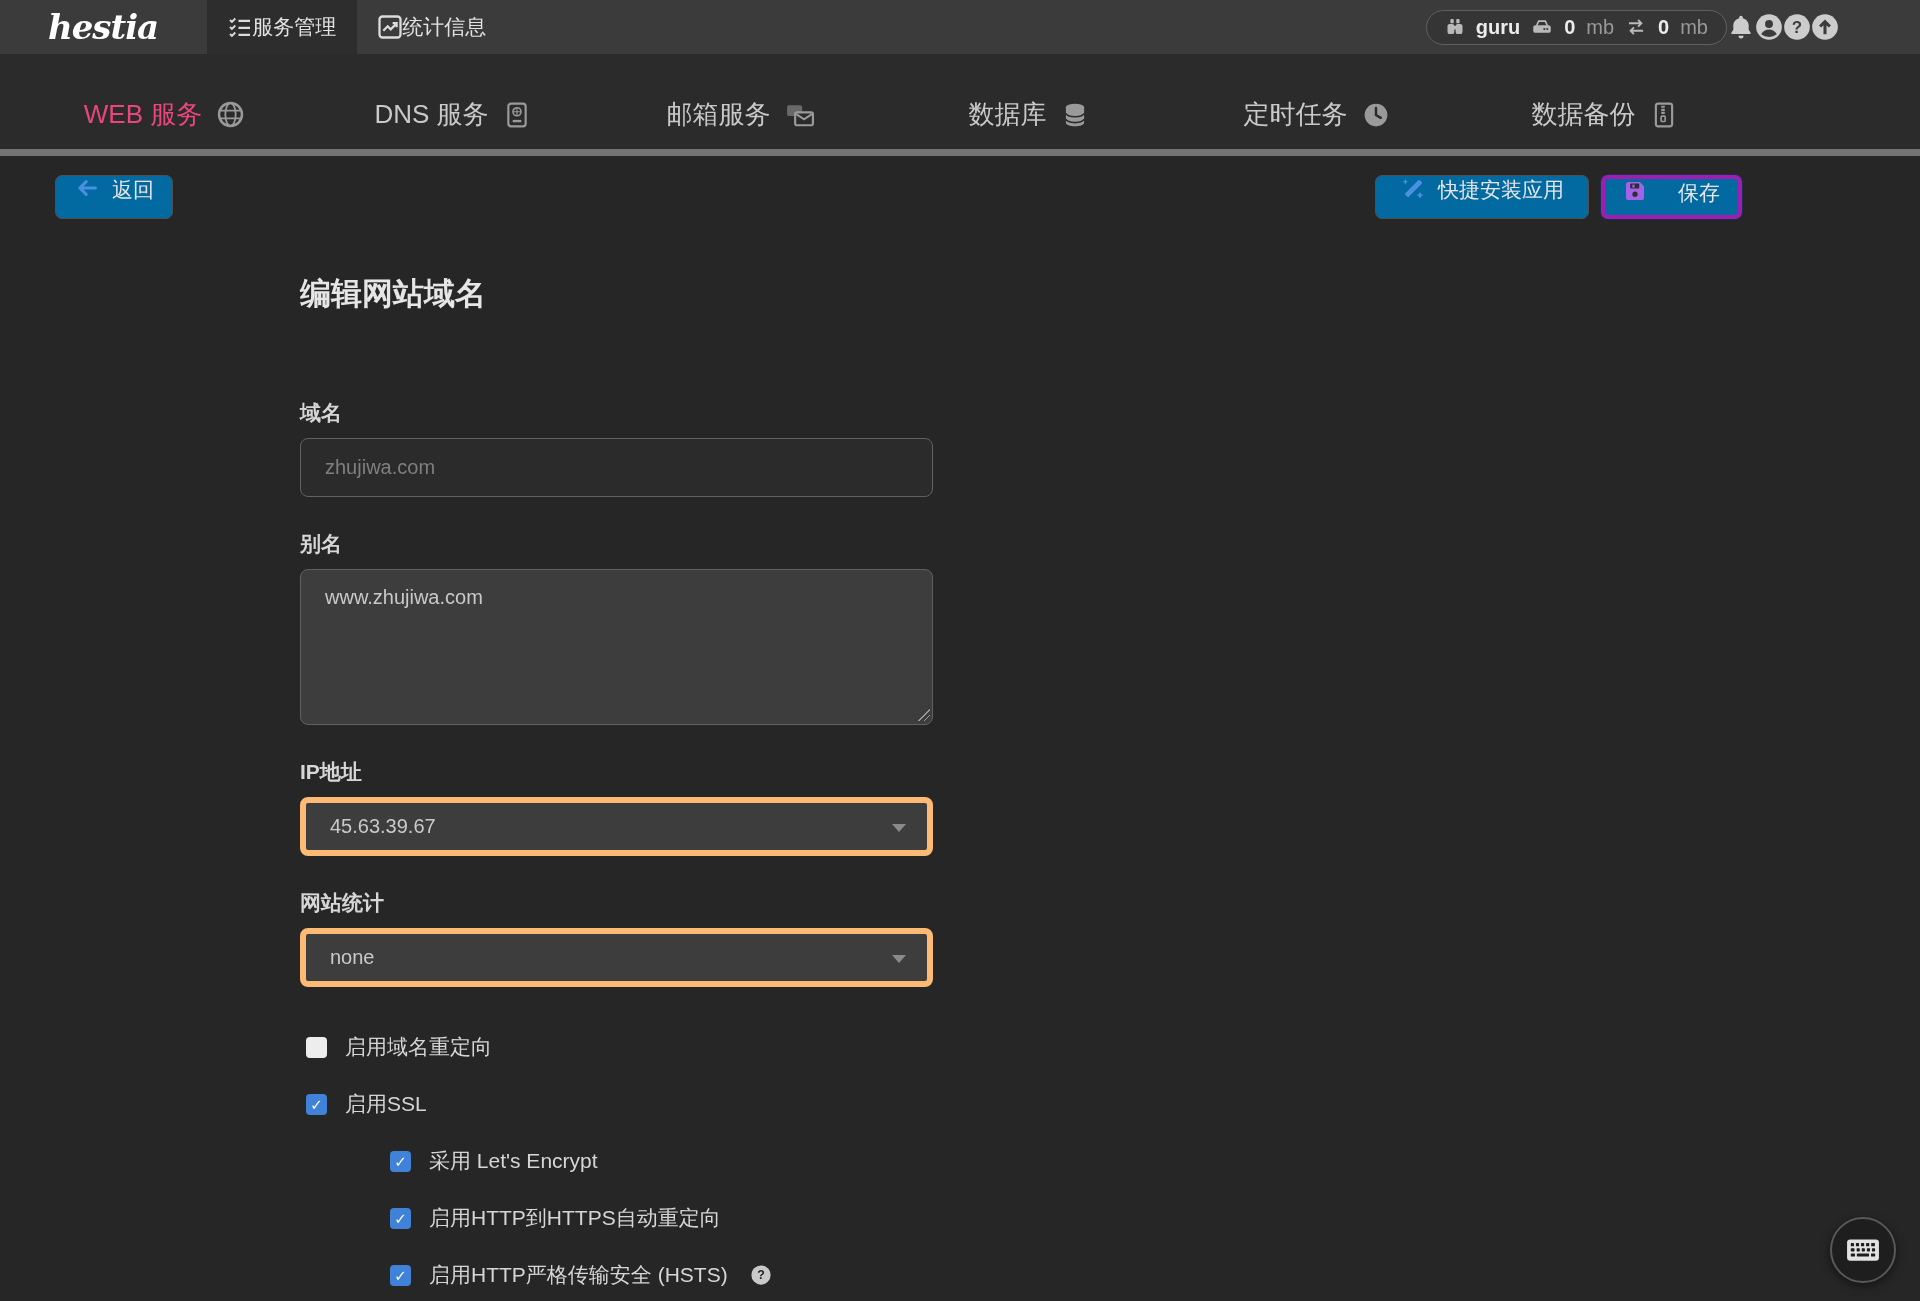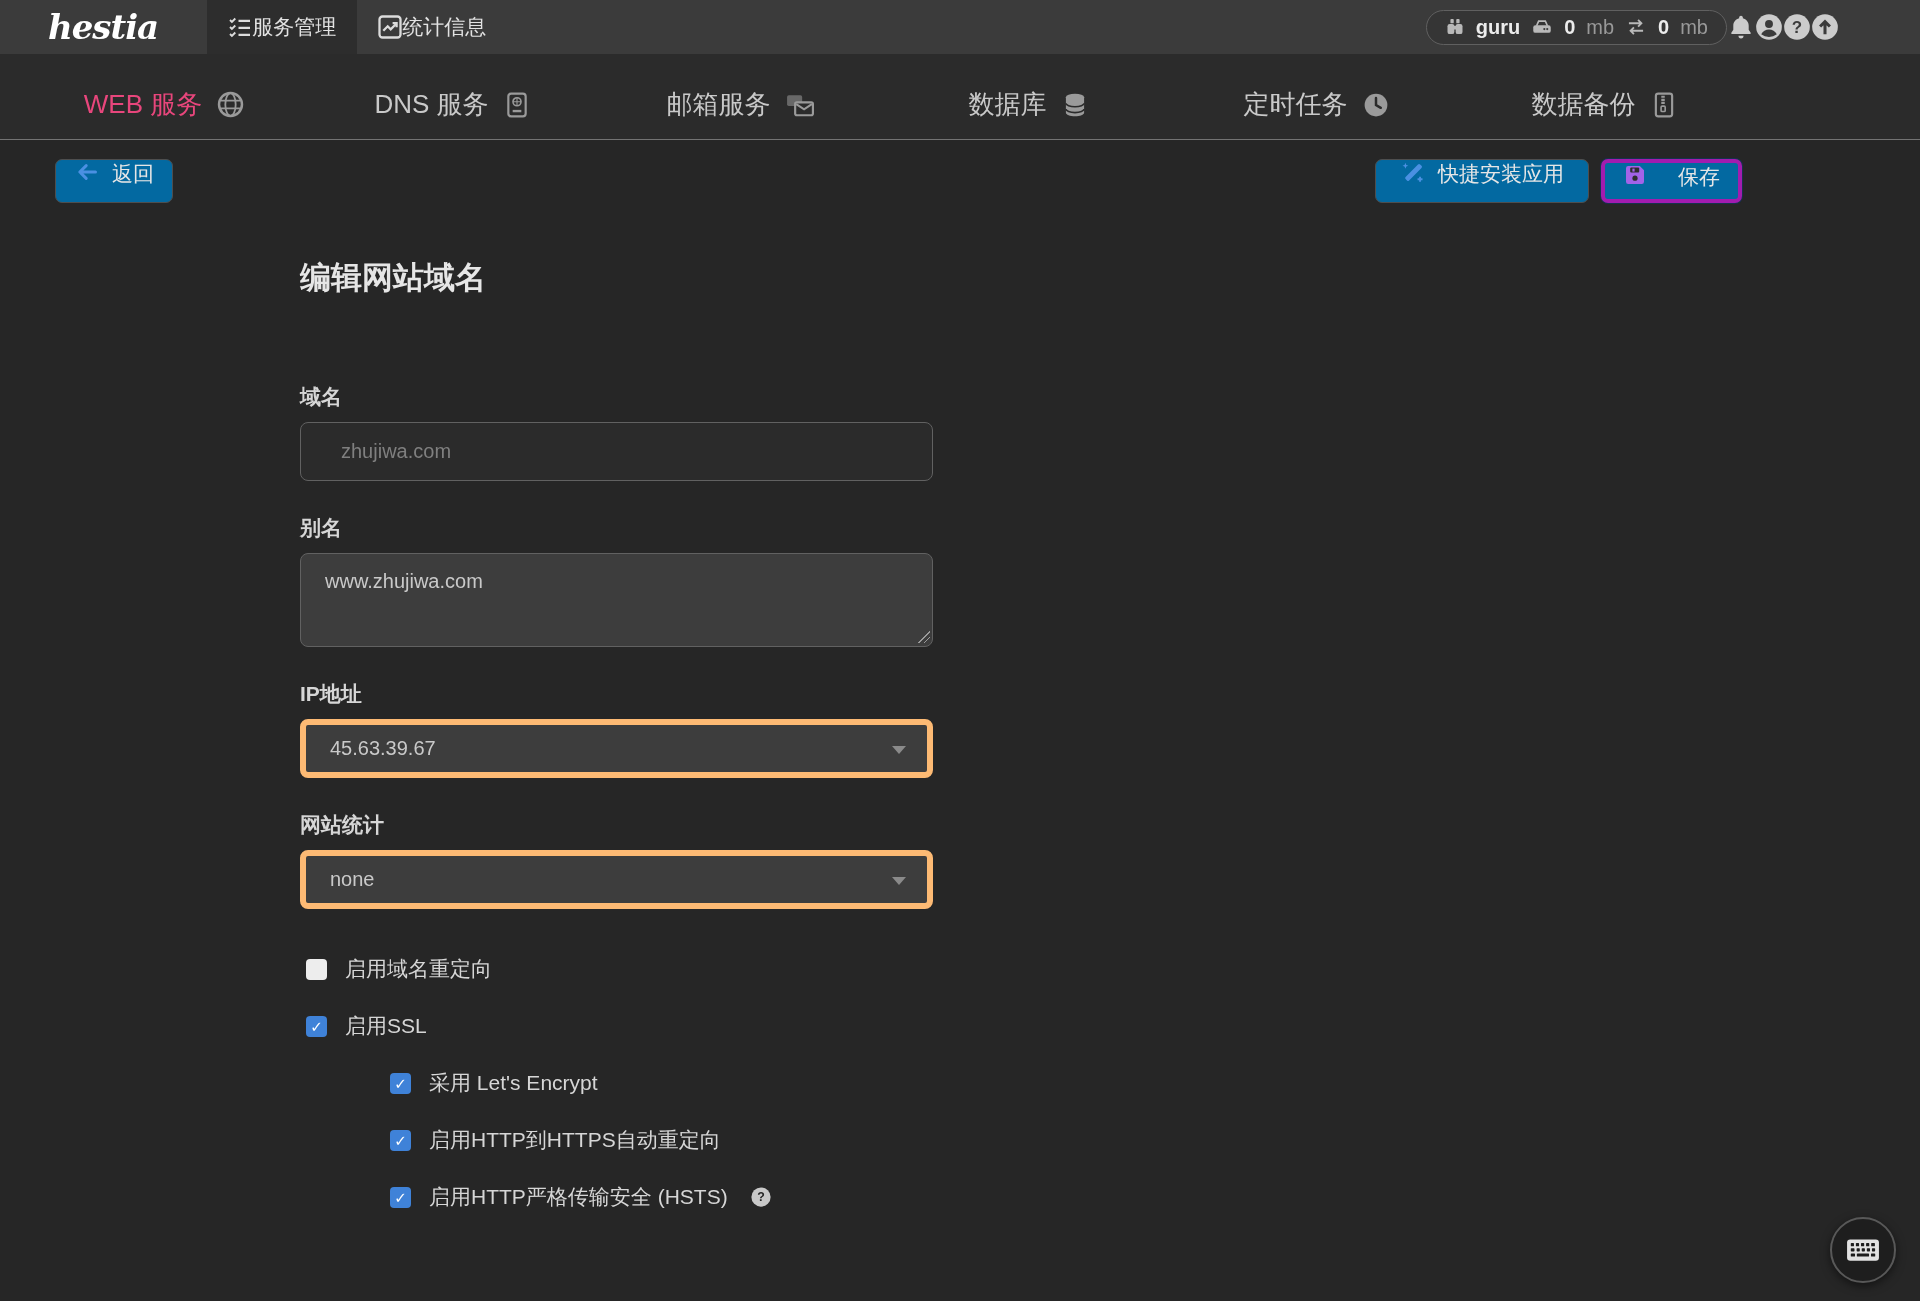--- a/index.html
+++ b/index.html
@@ -22,21 +22,21 @@
   .topbar-right { margin-left:auto; display:flex; align-items:center; padding-right:81px; }
   .pill { display:flex; align-items:center; gap:11px; border:1px solid #606060;
           border-radius:19px; padding:5px 18px; background:#353535; font-size:20px; }
   .pill .uname { font-weight:bold; color:#ececec; }
   .pill .val  { font-weight:bold; color:#ececec; }
   .pill .unit { color:#999999; }
   .pill .picon { color:#b9b9b9; }
   .circ-icon { color:#cccccc; cursor:pointer; }
 
   
-  .nav { height:86px; background:#2b2b2b; border-bottom:1px solid #737373;
+  .nav { height:102px; background:#2b2b2b; border-bottom:7px solid #737373;
          display:flex; align-items:flex-end; padding:0 172px 17px 20px; }
   .nav-item { flex:1; display:flex; justify-content:center; align-items:center;
          gap:15px; font-size:26px; color:#c9c9c9; cursor:pointer; white-space:nowrap; }
   .nav-item .nicon { color:#9a9a9a; }
   .nav-item.active { color:#e8467c; }
 
   
   .toolbar { display:flex; align-items:flex-start; padding:19px 178px 0 55px; }
   .btn { display:inline-flex; gap:12px; background:#0369a1;
          border:1px solid #4e4e4e; border-radius:7px; height:44px; padding:0 18px;
@@ -44,23 +44,23 @@
   .toolbar-right { margin-left:auto; display:flex; gap:12px; }
   .btn-quick { padding:0 24px; }
   .btn-save  { border:4px solid #a21caf; box-shadow:0 0 0 1px #16314f;gap:31px; }
 
   
   .page-title { margin:54px 0 0 300px; font-size:31px; font-weight:bold; color:#e6e6e6; }
   .form { margin-left:300px; width:633px; }
   .form-label { font-size:21px; font-weight:bold; color:#d6d6d6; margin:33px 0 11px; }
   .form-label.first { margin-top:84px; }
   .text-input { width:100%; height:59px; background:#2b2b2b; border:1px solid #616161;
-         border-radius:8px; color:#7f7f7f; font-size:20px; padding:0 40px;
+         border-radius:8px; color:#7f7f7f; font-size:20px; padding:0 24px;
          font-family:inherit; outline:none; }
-  .textarea { width:100%; height:94px; background:#3d3d3d; border:1px solid #616161;
+  .textarea { width:100%; height:156px; background:#3d3d3d; border:1px solid #616161;
          border-radius:8px; color:#c9c9c9; font-size:20px; padding:16px 24px;
          font-family:inherit; outline:none; resize:none; position:relative; display:block; }
   .ta-wrap { position:relative; }
   .ta-grip { position:absolute; right:3px; bottom:4px; width:14px; height:14px;
          background:
            linear-gradient(135deg, transparent 0 55%, #9a9a9a 55% 62%, transparent 62% 75%, #9a9a9a 75% 82%, transparent 82%);
          pointer-events:none; }
   .select { width:100%; height:59px; background:#3d3d3d; border:6px solid #fdba74;
          border-radius:8px; color:#c9c9c9; font-size:20px; display:flex;
          align-items:center; padding:0 24px; position:relative; cursor:pointer; }

